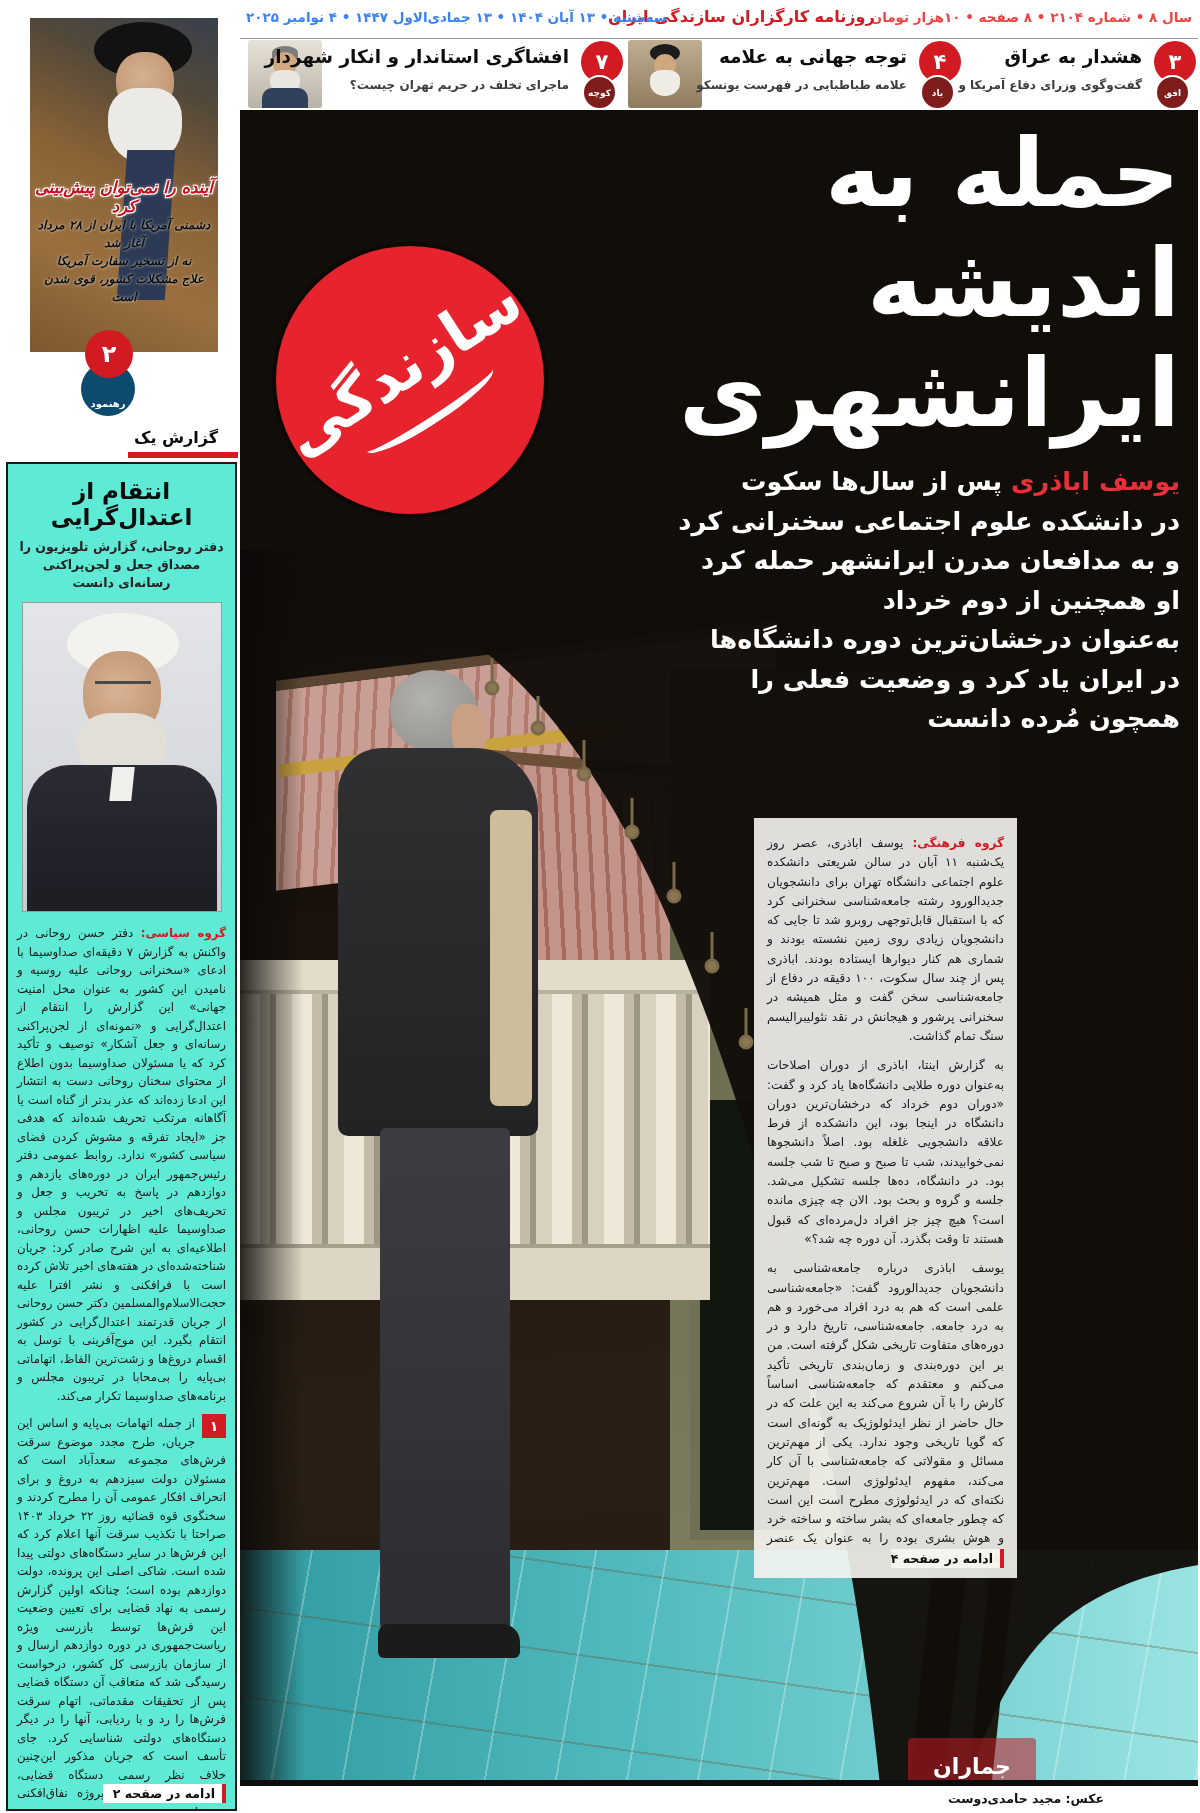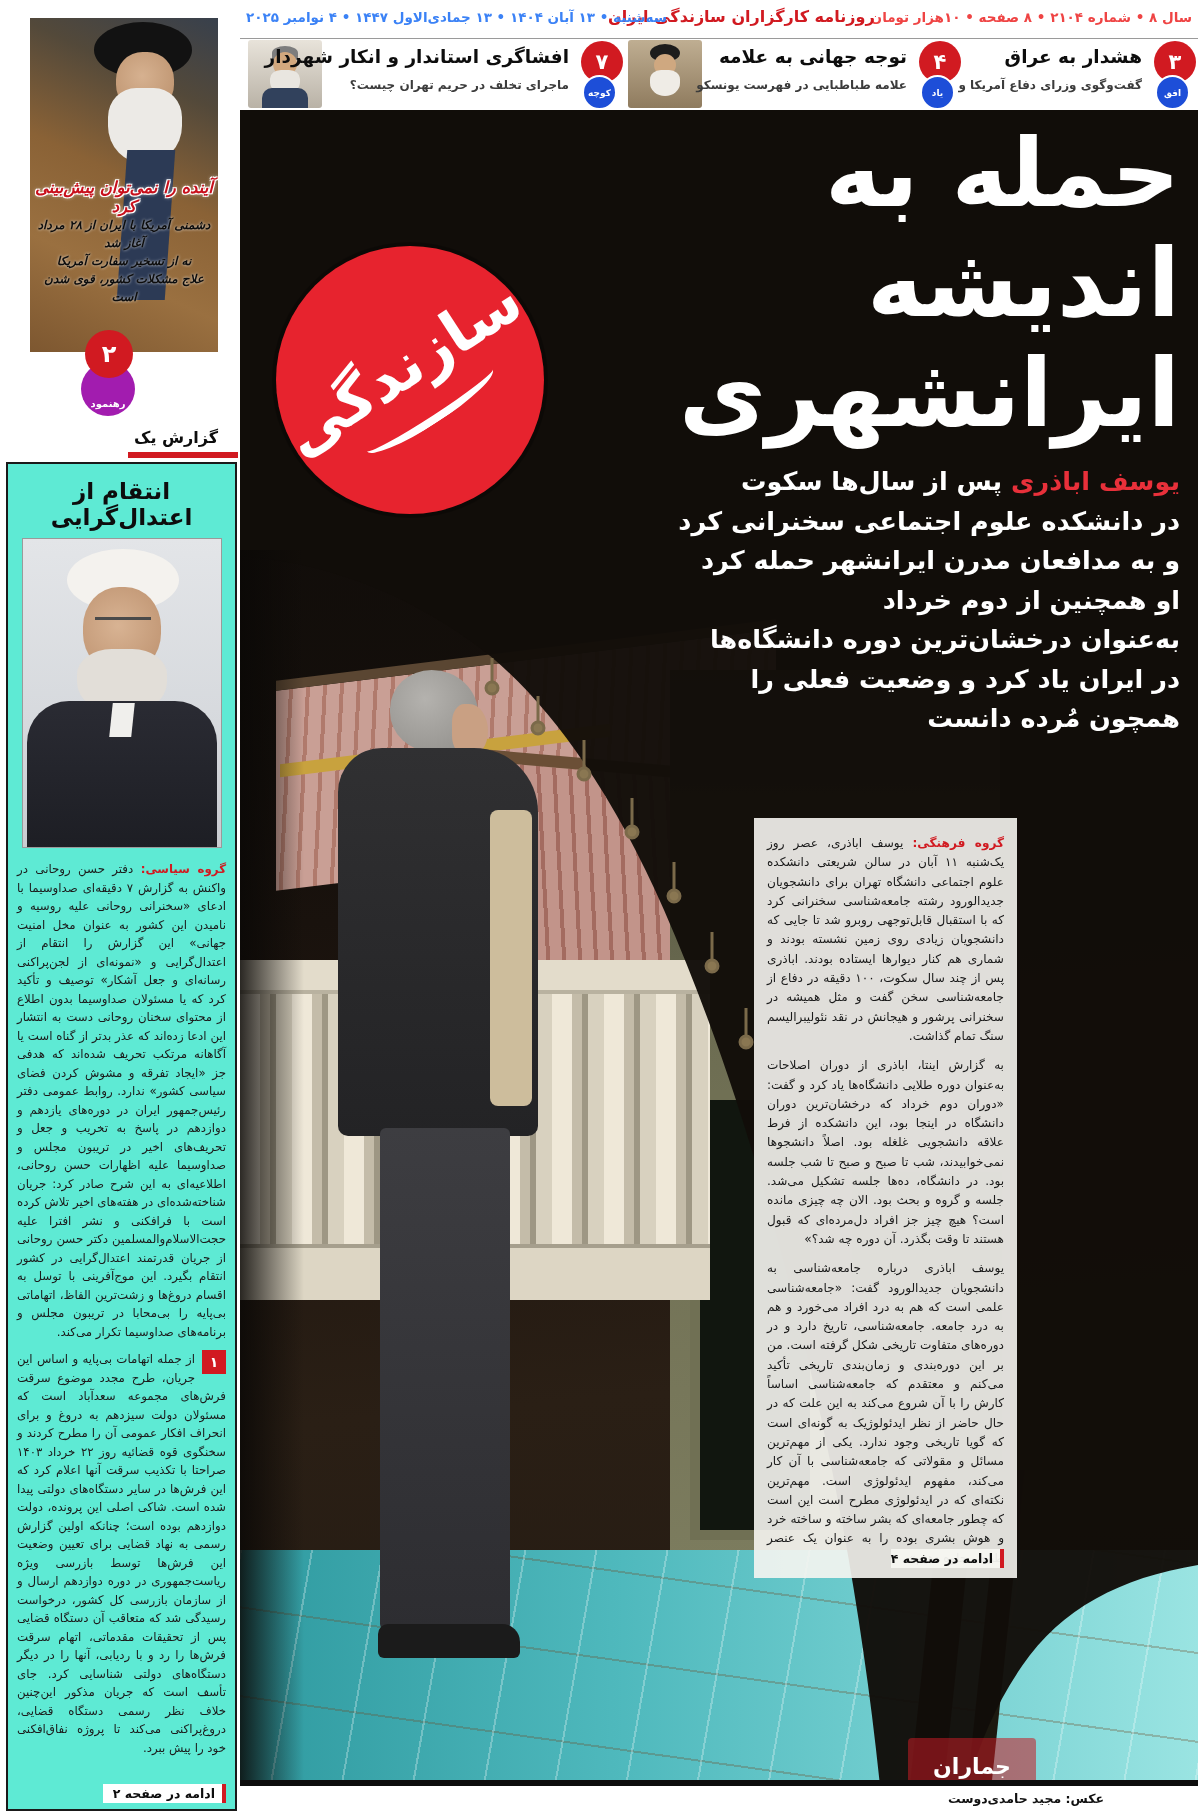--- a/index.html
+++ b/index.html
@@ -14,40 +14,40 @@
   .topbar{left:240px;top:0;width:958px;height:38px;border-bottom:1px solid #9a9a9a;}
   .topbar-right{right:6px;top:9px;font-size:13.5px;font-weight:600;color:#ef4444;}
   .topbar-center{left:368px;top:7px;font-size:16px;font-weight:800;color:#d11a21;}
   .topbar-left{left:6px;top:9px;font-size:13.5px;font-weight:600;color:#3b82f6;}
 
   
   .teasers{left:240px;top:40px;width:958px;height:70px;}
   .teaser{top:0;height:70px;}
   .t-circle{width:42px;height:42px;border-radius:50%;background:#d11a21;color:#fff;
     font-size:21px;font-weight:800;display:flex;align-items:center;justify-content:center;z-index:2;}
-  .t-tag{width:31px;height:31px;border-radius:50%;background:#1d4ed8;color:#fff;
+  .t-tag{width:31px;height:31px;border-radius:50%;background:#7f1d1d;color:#fff;
     font-size:9px;font-weight:700;display:flex;align-items:center;justify-content:center;z-index:3;border:2px solid #fff;text-align:right;}
   .t-title{font-size:18.5px;font-weight:800;color:#0d0d0d;white-space:nowrap;}
   .t-sub{font-size:12px;font-weight:600;color:#3c3c3c;white-space:nowrap;}
   .t-photo{width:74px;height:68px;border-radius:3px;overflow:hidden;background:#cfc4b2;}
   .face{position:absolute;border-radius:50%;}
 
   
   .sidebar{left:0;top:0;width:240px;height:1813px;}
   .leader-photo{left:30px;top:18px;width:188px;height:334px;overflow:hidden;
     background:linear-gradient(205deg,#38404c 0%,#53493a 22%,#8a6236 48%,#9a7040 72%,#7d5730 100%);font-style:italic;}
   .lk-turban{left:64px;top:4px;width:98px;height:56px;background:#121212;border-radius:50%;}
   .lk-face{left:86px;top:34px;width:58px;height:60px;background:radial-gradient(circle at 45% 40%,#d6b190,#b98e69);border-radius:46%;}
   .lk-beard{left:78px;top:70px;width:74px;height:76px;background:#eceae6;border-radius:42% 42% 55% 55%;}
   .lk-robe{left:92px;top:132px;width:48px;height:150px;background:#2c3a55;transform:skewX(-4deg);}
   .leader-title{left:2px;right:2px;top:160px;text-align:center;font-size:16.5px;font-weight:800;color:#c8101c;
     text-shadow:-1px -1px 0 #fff,1px -1px 0 #fff,-1px 1px 0 #fff,1px 1px 0 #fff,0 0 4px #fff;}
   .leader-lines{left:2px;right:2px;top:198px;text-align:center;font-size:12px;font-weight:800;color:#0d0d0d;line-height:18px;
     text-shadow:0 0 3px rgba(255,255,255,.8);}
-  .badge-black{left:81px;top:362px;width:54px;height:54px;border-radius:50%;background:#a21caf;color:#fff;
+  .badge-black{left:81px;top:362px;width:54px;height:54px;border-radius:50%;background:#0c4a6e;color:#fff;
     display:flex;align-items:flex-end;justify-content:center;font-size:10px;font-weight:700;padding-bottom:7px;box-sizing:border-box;}
   .badge-red{left:85px;top:330px;width:48px;height:48px;border-radius:50%;background:#d11a21;color:#fff;
     display:flex;align-items:center;justify-content:center;font-size:24px;font-weight:800;}
   .section-label{right:22px;top:428px;font-size:16px;font-weight:800;color:#0d0d0d;}
   .section-bar{left:128px;top:452px;width:110px;height:6px;background:#d11a21;}
 
   .report-box{left:6px;top:462px;width:231px;height:1349px;border:2px solid #1a1a1a;background:#5eead4;
     overflow:hidden;box-sizing:border-box;padding:8px 9px;}
   .report-title{font-size:23px;font-weight:800;text-align:center;margin:6px 0 8px;color:#0d0d0d;}
   .report-sub{font-size:12.5px;font-weight:700;text-align:center;line-height:18px;color:#222;margin-bottom:10px;}
@@ -192,20 +192,21 @@
     </div>
 
     <div class="abs badge-black">رهنمود</div>
     <div class="abs badge-red">۲</div>
 
     <div class="abs section-label">گزارش یک</div>
     <div class="abs section-bar"></div>
 
     <div class="abs report-box">
       <h2 class="report-title">انتقام از اعتدال‌گرایی</h2>
+      <div class="report-sub">دفتر روحانی، گزارش تلویزیون را مصداق جعل و لجن‌پراکنی رسانه‌ای دانست</div>
 
       <div class="rouhani">
         <div class="abs rh-turban"></div>
         <div class="abs rh-face"></div>
         <div class="abs rh-brow"></div>
         <div class="abs rh-beard"></div>
         <div class="abs rh-robe"></div>
         <div class="abs rh-collar"></div>
       </div>
 

